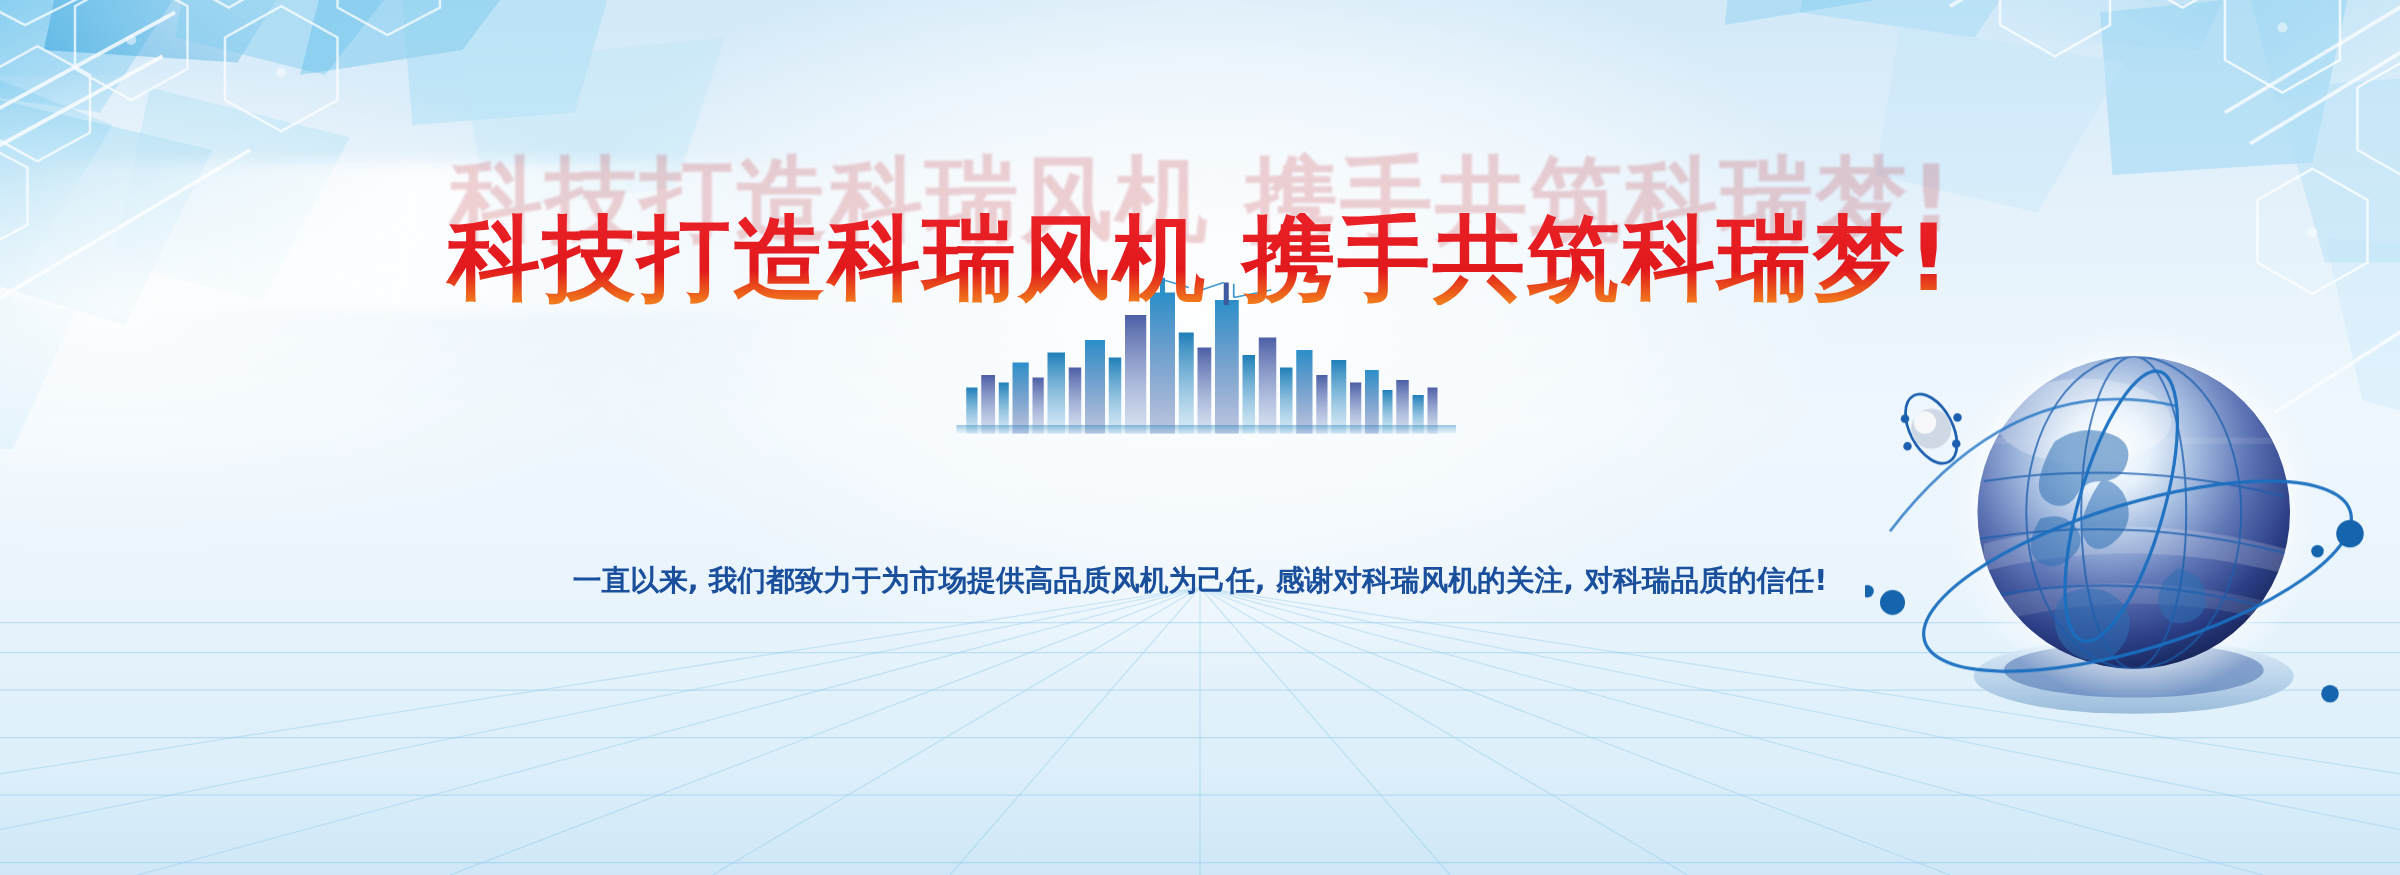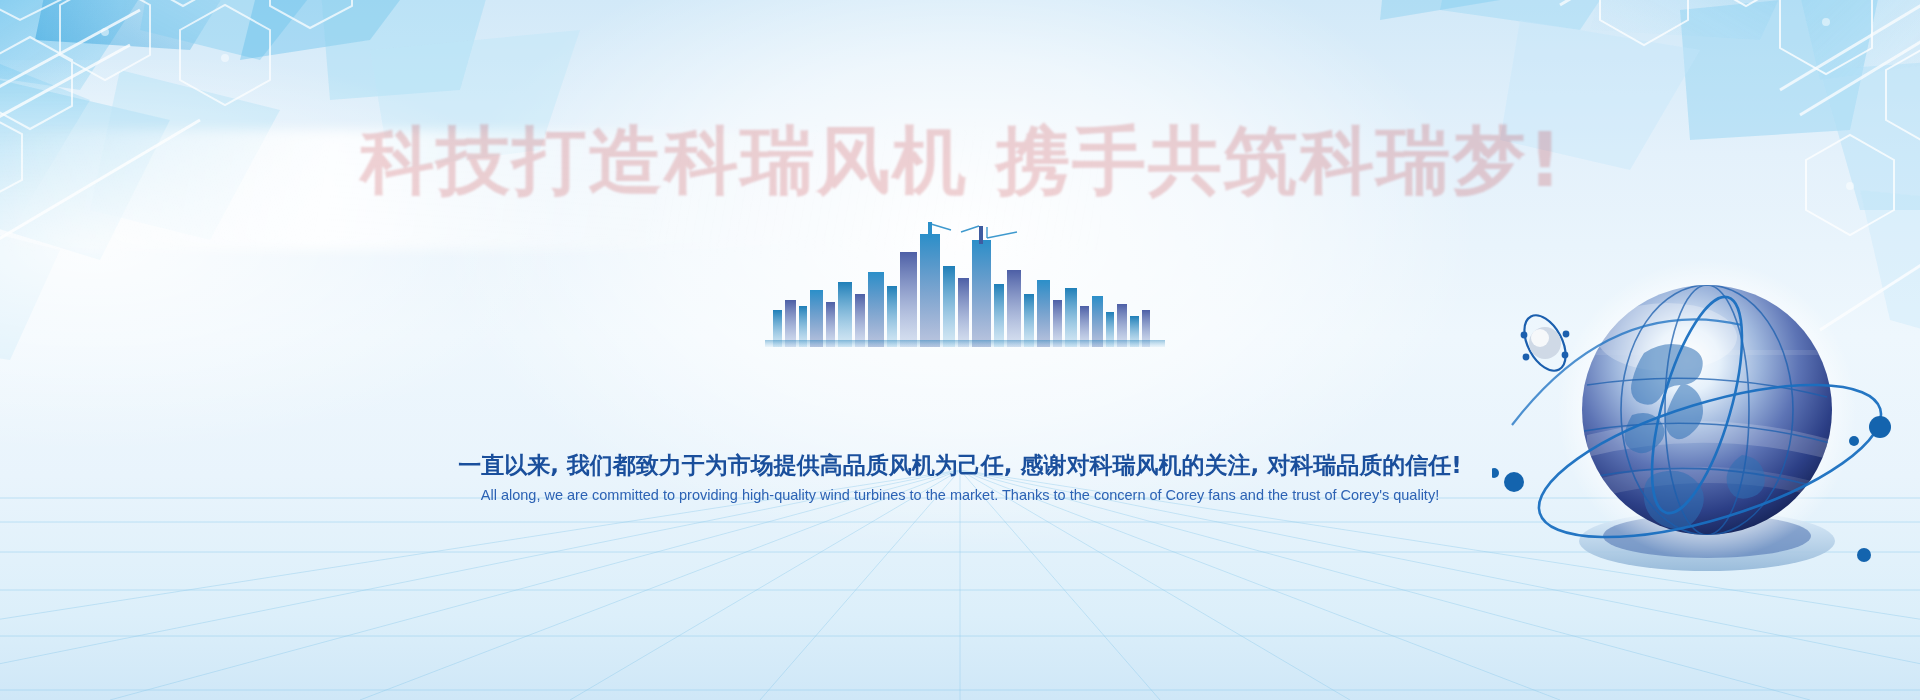--- a/index.html
+++ b/index.html
@@ -340,16 +340,16 @@
       <g fill="#1b5fae">
         <circle cx="32" cy="80" r="3.4"></circle>
           <circle cx="74" cy="79" r="3.4"></circle>
         <circle cx="34" cy="102" r="3.4"></circle>
           <circle cx="73" cy="100" r="3.4"></circle>
       </g>
     </g>
   </svg>
 
   <div class="headline-shadow">科技打造科瑞风机 携手共筑科瑞梦!</div>
+  <h1 class="headline">科技打造科瑞风机 携手共筑科瑞梦!</h1>
   <p class="sub-cn">一直以来, 我们都致力于为市场提供高品质风机为己任, 感谢对科瑞风机的关注, 对科瑞品质的信任!</p>
-  <p class="sub-en">All along, we are committed to providing high-quality wind turbines to the market. Thanks to the concern of Corey fans and the trust of Corey's quality!</p>
 
 </div>
 
 </body></html>

